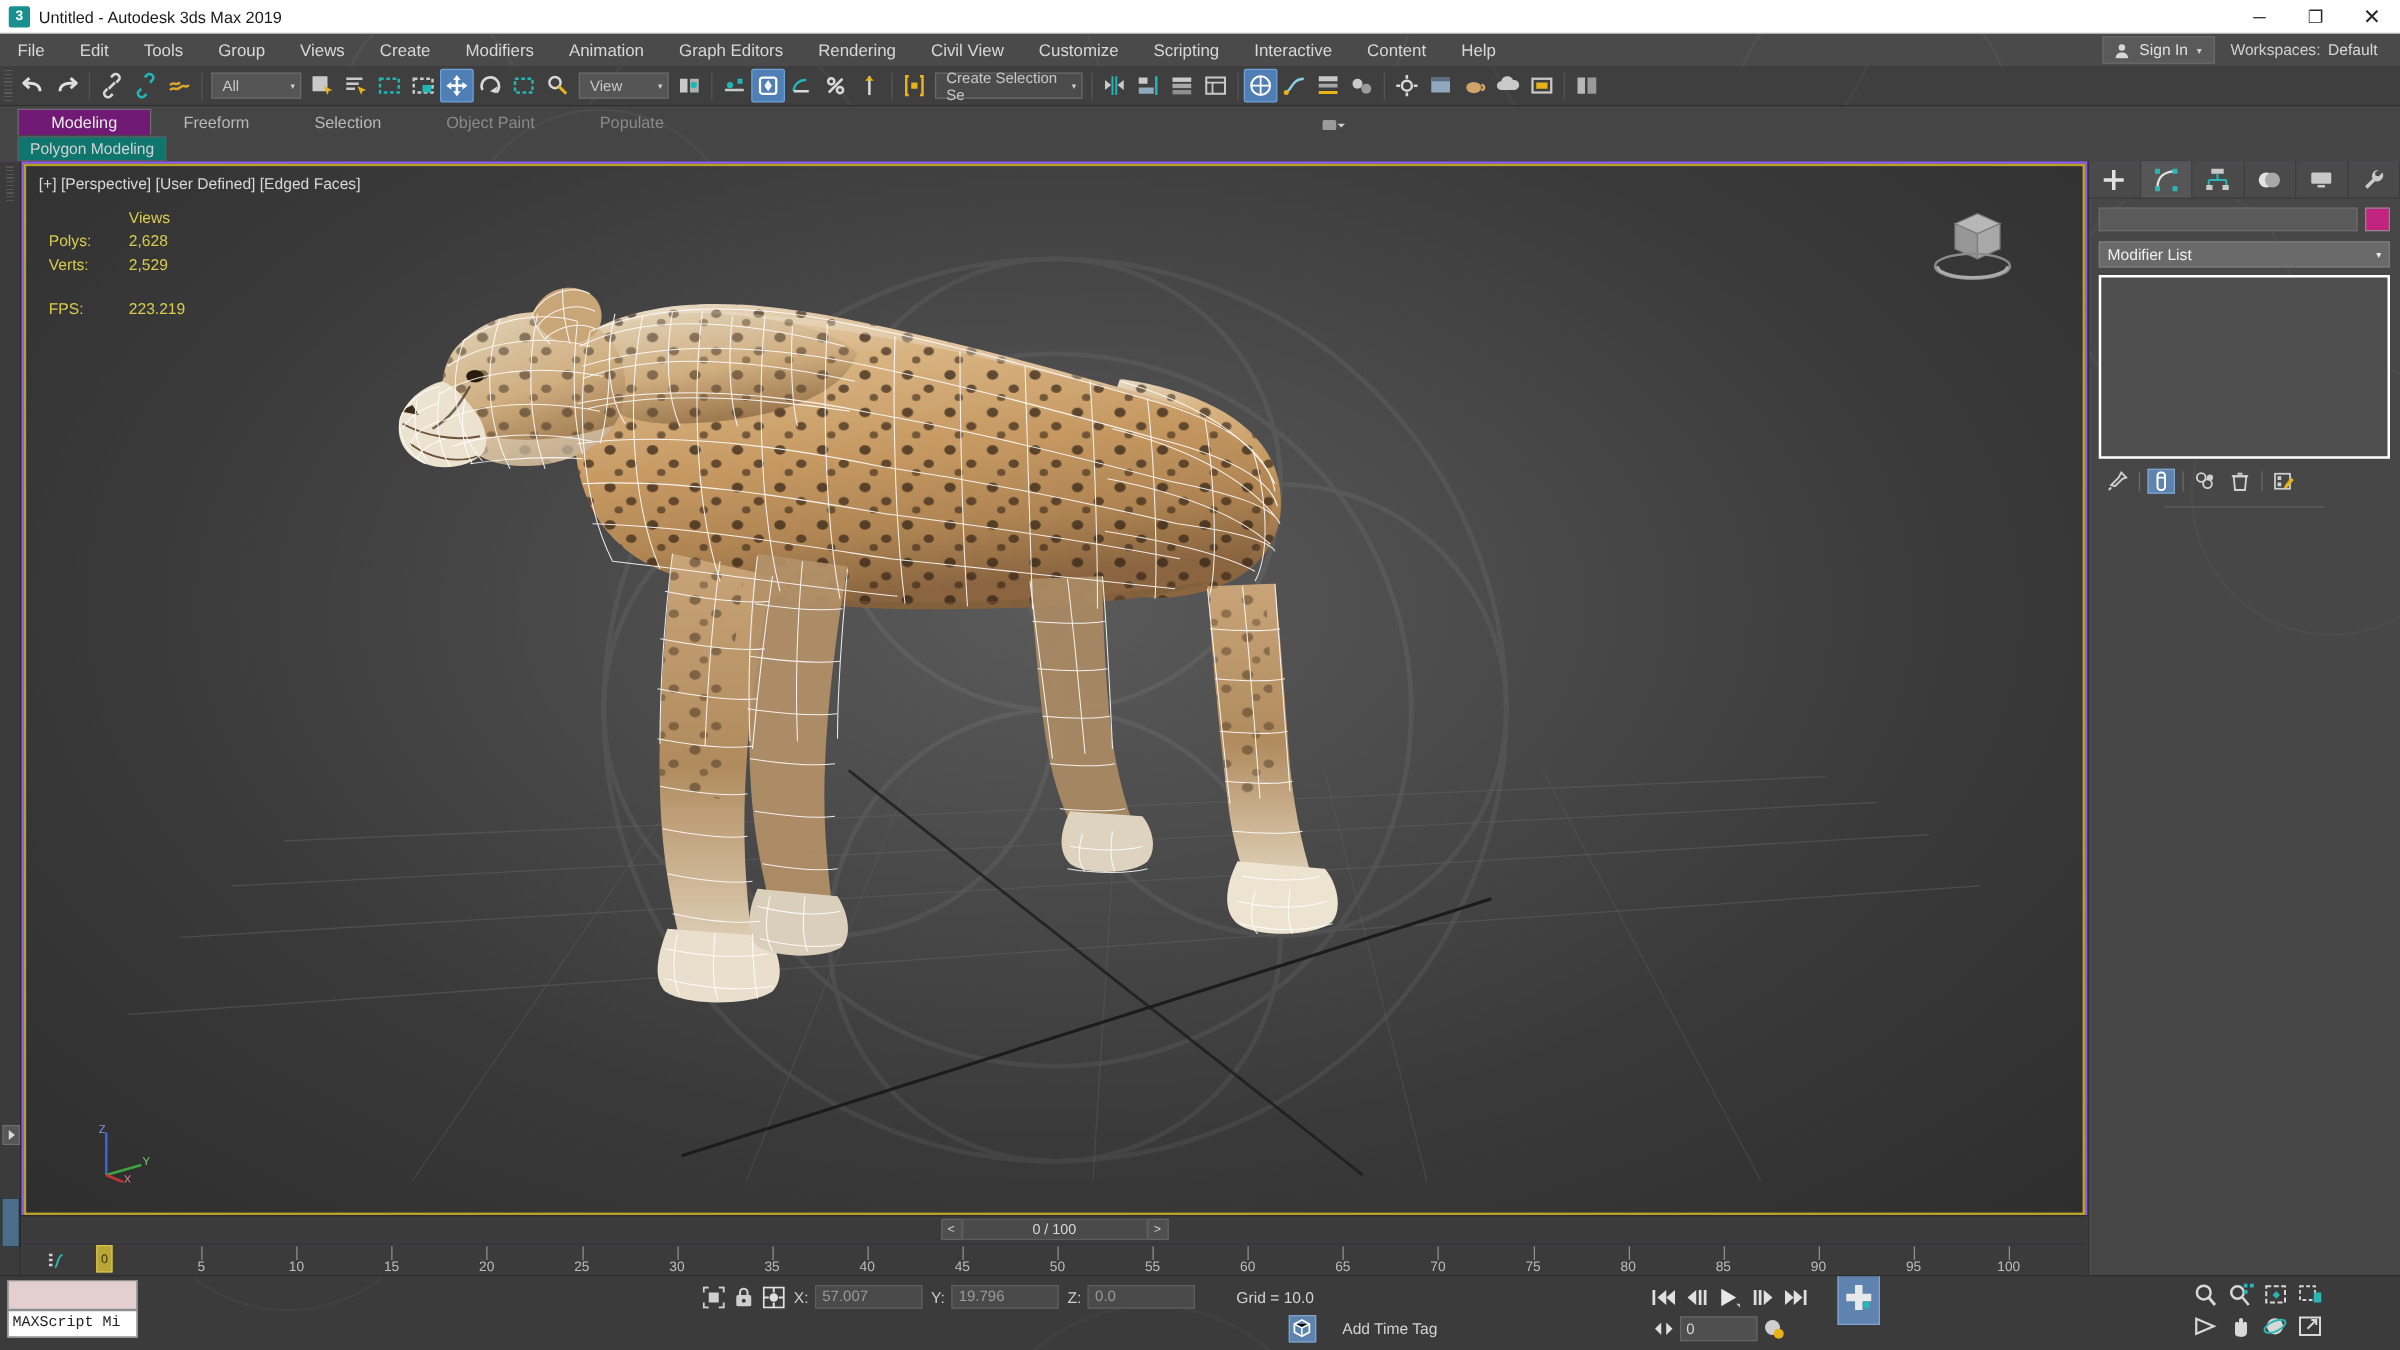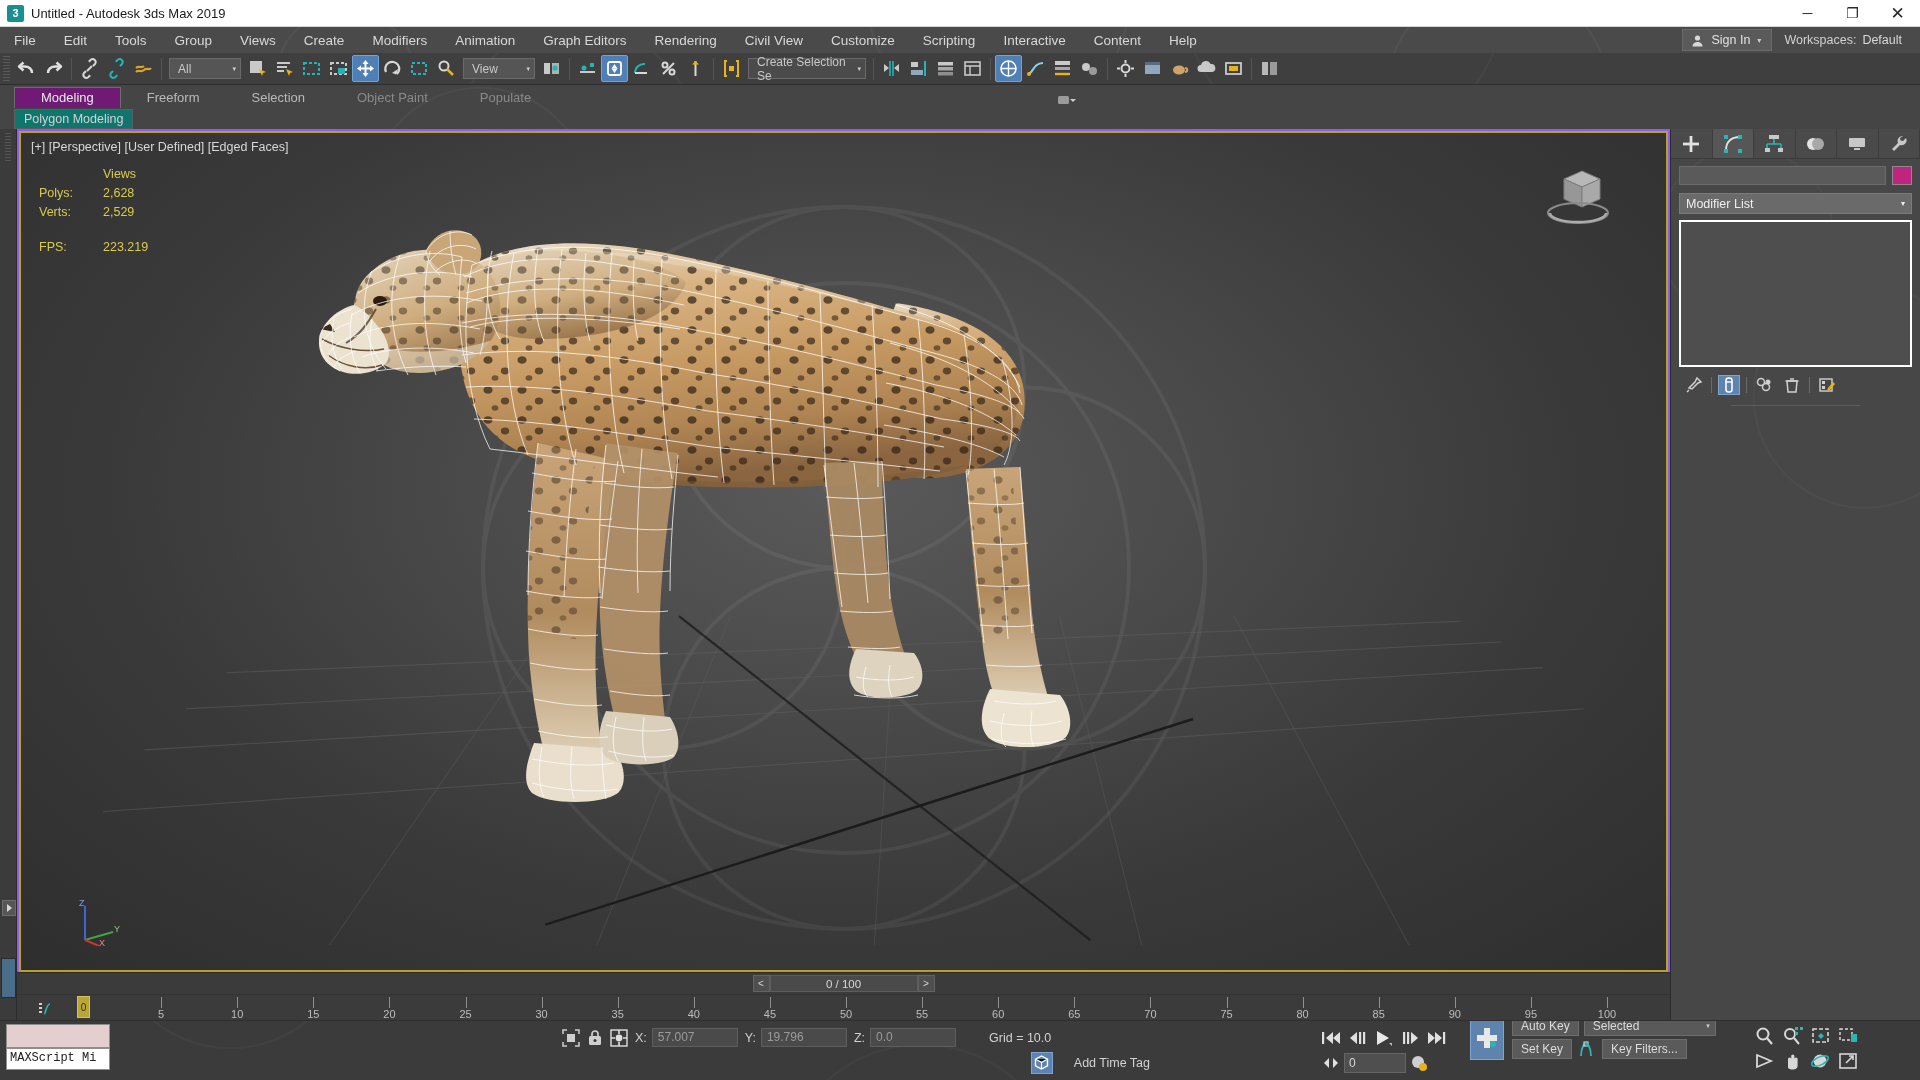--- a/index.html
+++ b/index.html
@@ -1109,38 +1109,20 @@
         <rect x="17" y="3" width="2.2" height="12" fill="#e0e0e0"></rect>
       </svg>
       <div style="width:14px"></div>
       <div class="bigkey" style="margin-right:4px">
         <svg width="26" height="26" viewBox="0 0 26 26">
           <rect x="10" y="3" width="6" height="20" fill="#e8e8e8"></rect>
           <rect x="3" y="10" width="20" height="6" fill="#e8e8e8"></rect>
           <circle cx="19" cy="19" r="3" fill="#2bb5b5"></circle>
         </svg>
       </div>
-      <div style="display:flex;flex-direction:column;gap:3px">
-        <div style="display:flex;gap:5px;align-items:center">
-          <div class="keybtn">Auto Key</div>
-          <div class="selcombo">
-            <span class="t">Selected</span>
-            <span class="a">▾</span>
-          </div>
-        </div>
-        <div style="display:flex;gap:5px;align-items:center">
-          <div class="keybtn">Set Key</div>
-          <svg width="20" height="18" viewBox="0 0 20 18">
-            <path d="M4 16c0-8 3-13 6-13" stroke="#2bb5b5" stroke-width="1.8" fill="none"></path>
-            <rect x="7" y="2" width="4" height="4" fill="none" stroke="#d0d0d0" stroke-width="1.2"></rect>
-            <path d="M14 16c0-8-3-13-6-13" stroke="#2bb5b5" stroke-width="1.8" fill="none"></path>
-          </svg>
-          <div class="keybtn">Key Filters...</div>
-        </div>
-      </div>
       <div style="flex:1"></div>
     </div>
     <div class="acrow" style="padding-left:2px">
       <svg width="18" height="16" viewBox="0 0 18 16">
         <path d="M7 3v10L2 8z" fill="#e0e0e0"></path>
           <path d="M11 3v10l5-5z" fill="#e0e0e0"></path>
       </svg>
       <div class="spin">0</div>
       <svg width="18" height="18" viewBox="0 0 18 18">
         <circle cx="8" cy="8" r="6" fill="#cfcfcf"></circle>

